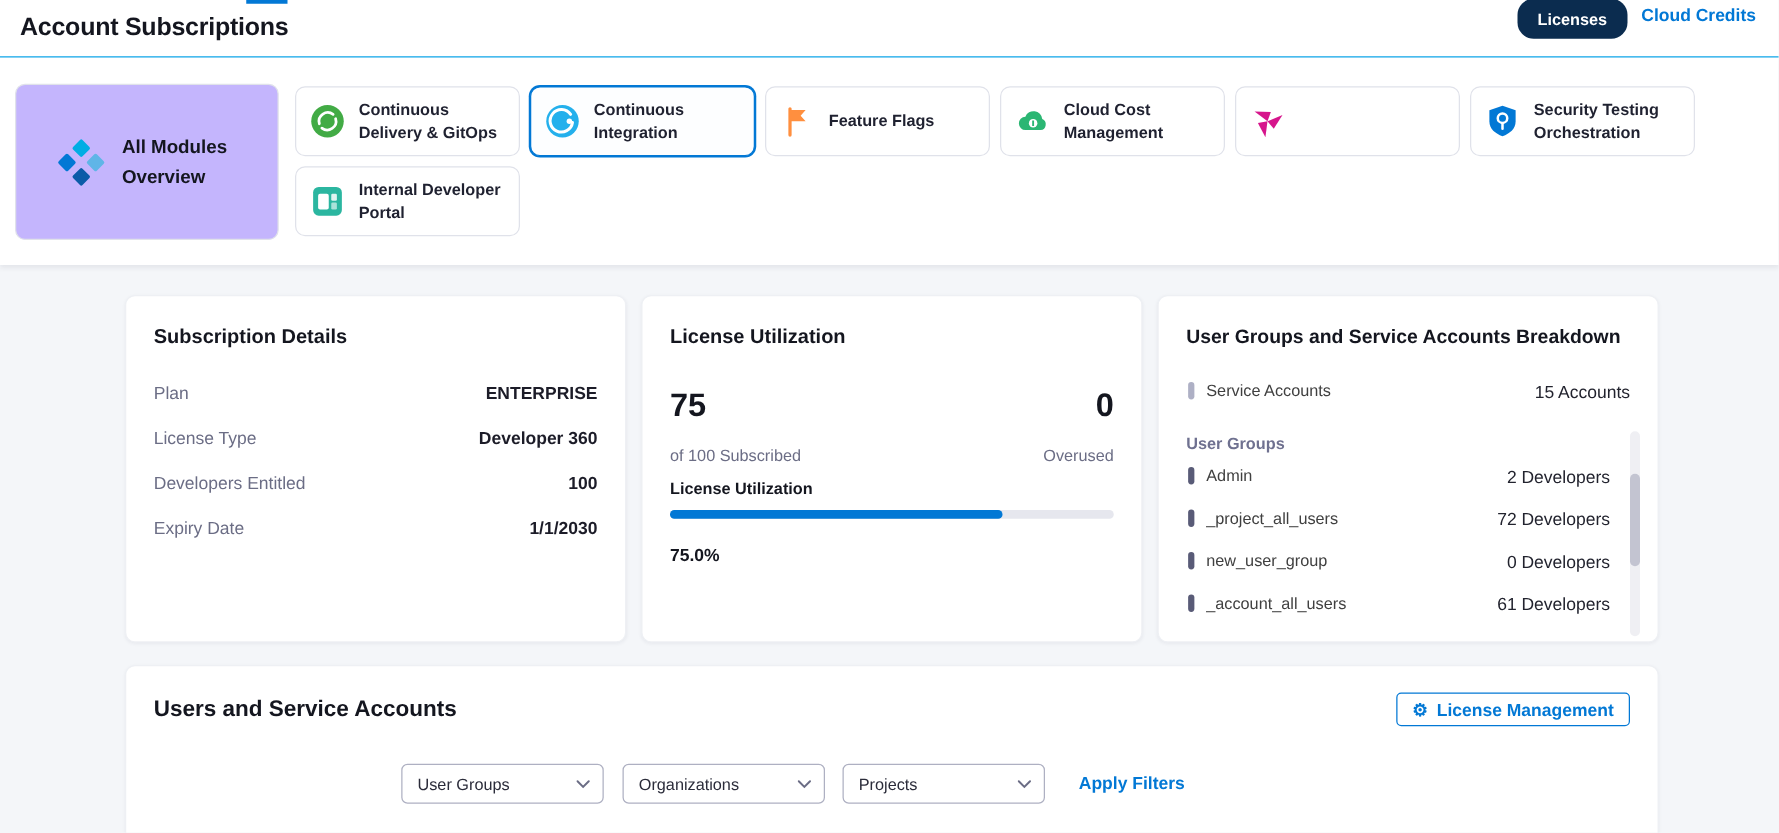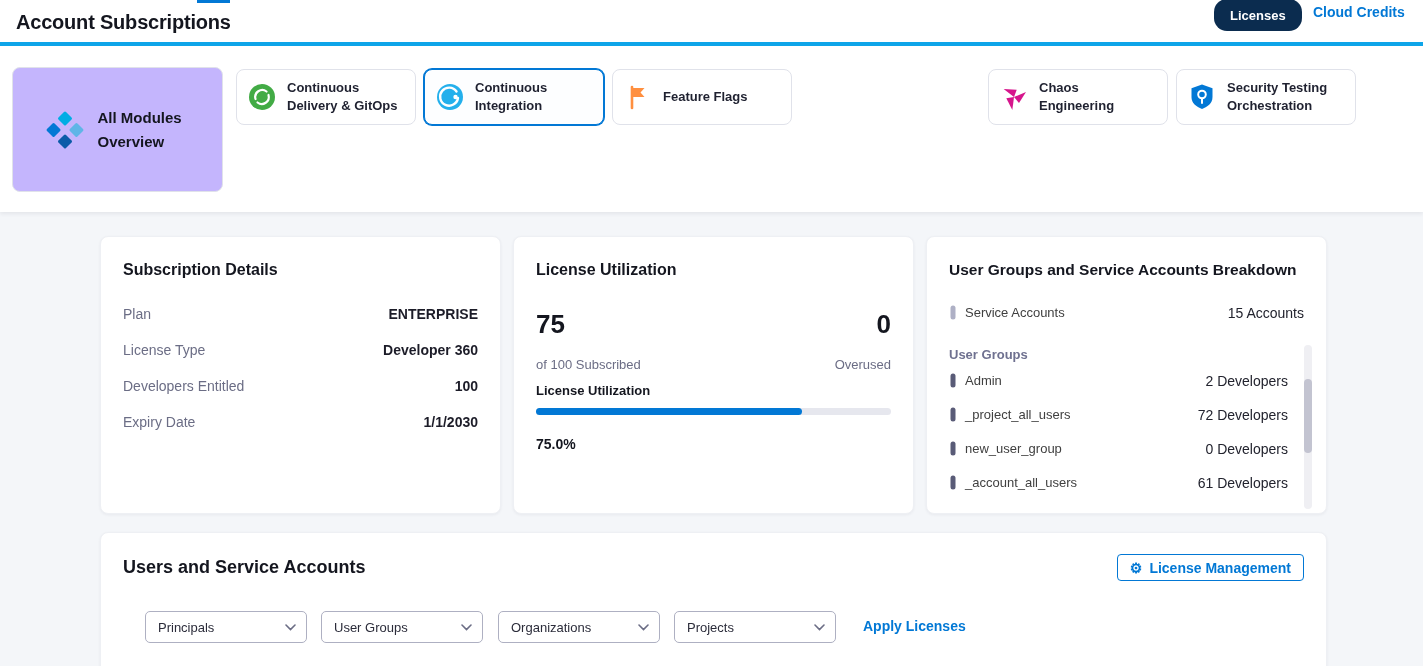--- a/index.html
+++ b/index.html
@@ -1,20 +1,20 @@
 <!DOCTYPE html>
 <html><head>
 <meta charset="utf-8">
 <style>
   * { margin:0; padding:0; box-sizing:border-box; }
   html,body { width:1423px; height:666px; }
   body { position:relative; font-family:"Liberation Sans", sans-serif; background:#f4f6f9; overflow:hidden; color:#1c1c28; }
 
   
-  .header { position:absolute; top:0; left:0; width:1423px; height:46px; background:#fff; border-bottom:4px solid #0ea5e9; z-index:3; }
+  .header { position:absolute; top:0; left:0; width:1423px; height:46px; background:#fff; border-bottom:1px solid #0ea5e9; z-index:3; }
   .breadcrumb-remnant { position:absolute; left:197px; top:0; width:33px; height:3px; background:#0278d5; }
   .page-title { position:absolute; left:16px; top:11px; font-size:20px; font-weight:700; color:#14161f; letter-spacing:-0.2px; }
   .licenses-pill { position:absolute; left:1214px; top:-1px; height:25px; padding:16px 16px; background:#0b2c4f; border:none; border-radius:13px; color:#fff; font-size:13px; font-weight:600; display:flex; align-items:center; cursor:pointer; font-family:inherit; }
   .cloud-credits { position:absolute; left:1313px; top:4px; color:#0278d5; font-size:14px; font-weight:600; text-decoration:none; cursor:pointer; }
 
   
   .modules-bar { position:absolute; top:46px; left:0; width:1423px; height:166px; background:#fff; box-shadow:0 2px 4px rgba(40,41,61,0.08); z-index:2; }
   .overview-card { position:absolute; left:12px; top:21px; width:211px; height:125px; background:#c4b5fd; border:1px solid #e0e2ea; border-radius:8px; display:flex; align-items:center; justify-content:center; gap:12px; cursor:pointer; }
   .overview-label { font-size:15px; font-weight:700; width:94px; line-height:1.55; color:#14161f; }
   .module-card { position:absolute; width:180px; height:56px; background:#fff; border:1px solid #e0e2ea; border-radius:8px; display:flex; align-items:center; gap:10px; padding:0 10px; cursor:pointer; }
@@ -101,41 +101,57 @@
   </div>
 
   <div class="module-card" style="left:612px;top:23px">
     <svg class="micon" viewBox="0 0 30 30">
       <path d="M9 26V5" stroke="#ff8f3f" stroke-width="2.6" stroke-linecap="round"></path>
       <path d="M9 6h12.5l-4 4.5 4 4.5H9z" fill="#ff8f3f"></path>
     </svg>
     <div class="module-label">Feature Flags</div>
   </div>
 
+  <div class="module-card" style="left:800px;top:23px">
+    <svg class="micon" viewBox="0 0 30 30">
+      <path d="M9.5 22a5.3 5.3 0 0 1-.2-10.6 7 7 0 0 1 13.5 1.8A4.6 4.6 0 0 1 21.5 22z" fill="#2bb673"></path>
+      <circle cx="15.5" cy="16.5" r="3.4" fill="#fff"></circle>
+      <path d="M15.5 14.3v4.4" stroke="#2bb673" stroke-width="1.5"></path>
+    </svg>
+    <div class="module-label">Cloud Cost Management</div>
+  </div>
 
   <div class="module-card" style="left:988px;top:23px">
     <svg class="micon" viewBox="0 0 30 30">
       <g fill="#d6158c">
         <path transform="rotate(0 15 15)" d="M15 15 L27 10 L20 21 Z"></path>
         <path transform="rotate(120 15 15)" d="M15 15 L27 10 L20 21 Z"></path>
         <path transform="rotate(240 15 15)" d="M15 15 L27 10 L20 21 Z"></path>
       </g>
     </svg>
-    <div class="module-label">Chaos Engineering</div>
   </div>
 
   <div class="module-card" style="left:1176px;top:23px">
     <svg class="micon" viewBox="0 0 30 30">
       <path d="M15 2.5l10.5 3.7V15c0 6.2-4.7 9.8-10.5 12C9.2 24.8 4.5 21.2 4.5 15V6.2z" fill="#0278d5"></path>
       <circle cx="15" cy="12.5" r="3.8" fill="none" stroke="#fff" stroke-width="2"></circle>
       <path d="M15 16.5v4.5" stroke="#fff" stroke-width="2" stroke-linecap="round"></path>
     </svg>
     <div class="module-label">Security Testing Orchestration</div>
   </div>
 
+  <div class="module-card" style="left:236px;top:87px">
+    <svg class="micon" viewBox="0 0 30 30">
+      <rect x="3.5" y="3.5" width="23" height="23" rx="4.5" fill="#2bb6a0"></rect>
+      <rect x="7.5" y="9" width="8.5" height="12.5" rx="1.5" fill="#fff"></rect>
+      <rect x="18" y="9" width="4.5" height="5.5" rx="1" fill="#fff" opacity="0.85"></rect>
+      <rect x="18" y="16" width="4.5" height="5.5" rx="1" fill="#fff" opacity="0.6"></rect>
+    </svg>
+    <div class="module-label">Internal Developer Portal</div>
+  </div>
 </div>
 
 <div class="card" id="card-subscription">
   <div class="card-title">Subscription Details</div>
   <div class="kv-row" style="top:69px">
     <span class="kv-label">Plan</span>
     <span class="kv-value">ENTERPRISE</span>
   </div>
   <div class="kv-row" style="top:105px">
     <span class="kv-label">License Type</span>
@@ -212,39 +228,33 @@
 </div>
 
 <div class="card" id="card-users">
   <div class="card-title">Users and Service Accounts</div>
 
   <button class="license-mgmt-btn">
     <span class="gear-glyph">⚙</span>
     <span>License Management</span>
   </button>
 
-  <div class="filter-select" style="left:44px">
-    <span>Principals</span>
-    <svg width="11" height="7" viewBox="0 0 11 7">
-        <path d="M1 1l4.5 4.5L10 1" stroke="#6b6d85" stroke-width="1.6" fill="none" stroke-linecap="round"></path>
-      </svg>
-  </div>
   <div class="filter-select" style="left:220px">
     <span>User Groups</span>
     <svg width="11" height="7" viewBox="0 0 11 7">
         <path d="M1 1l4.5 4.5L10 1" stroke="#6b6d85" stroke-width="1.6" fill="none" stroke-linecap="round"></path>
       </svg>
   </div>
   <div class="filter-select" style="left:397px">
     <span>Organizations</span>
     <svg width="11" height="7" viewBox="0 0 11 7">
         <path d="M1 1l4.5 4.5L10 1" stroke="#6b6d85" stroke-width="1.6" fill="none" stroke-linecap="round"></path>
       </svg>
   </div>
   <div class="filter-select" style="left:573px">
     <span>Projects</span>
     <svg width="11" height="7" viewBox="0 0 11 7">
         <path d="M1 1l4.5 4.5L10 1" stroke="#6b6d85" stroke-width="1.6" fill="none" stroke-linecap="round"></path>
       </svg>
   </div>
 
-  <a class="apply-filters">Apply Licenses</a>
+  <a class="apply-filters">Apply Filters</a>
 </div>
 
 </body></html>

